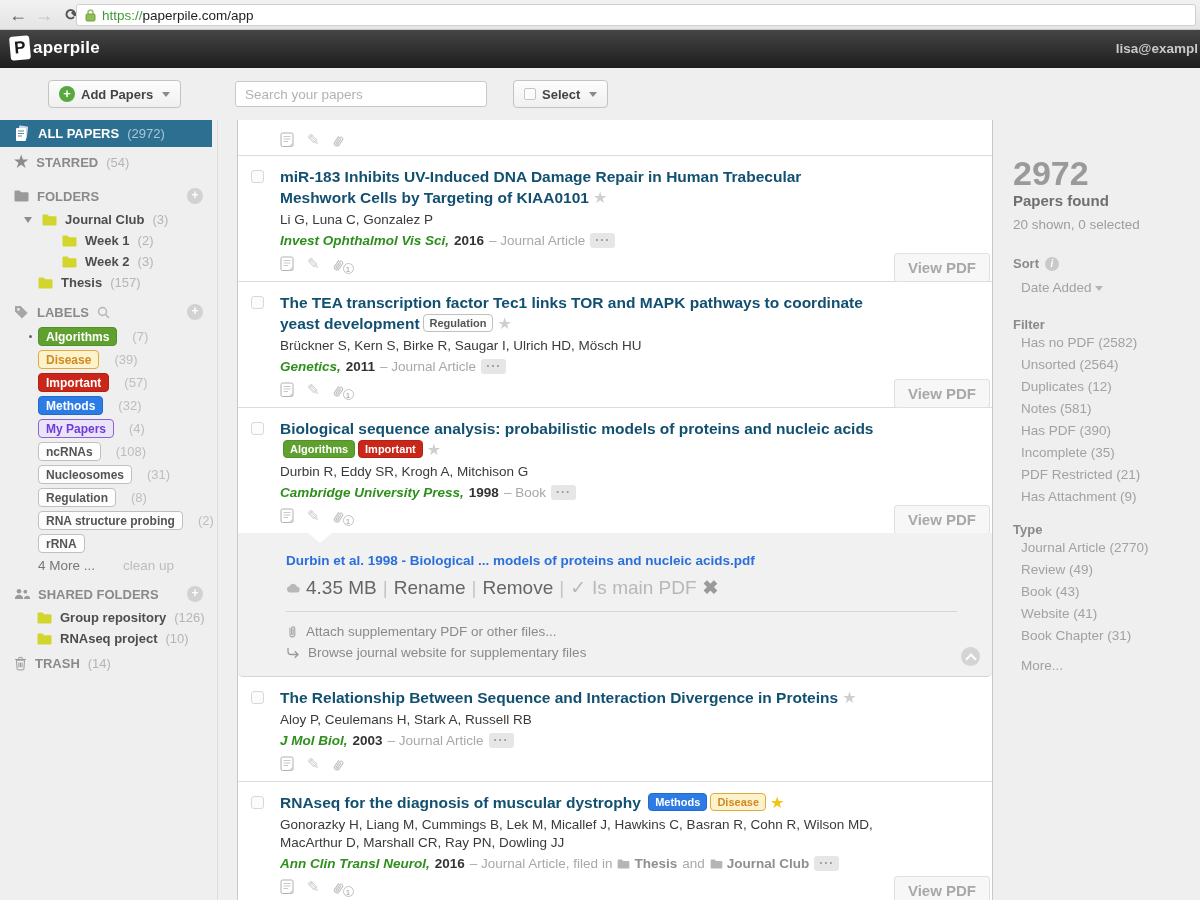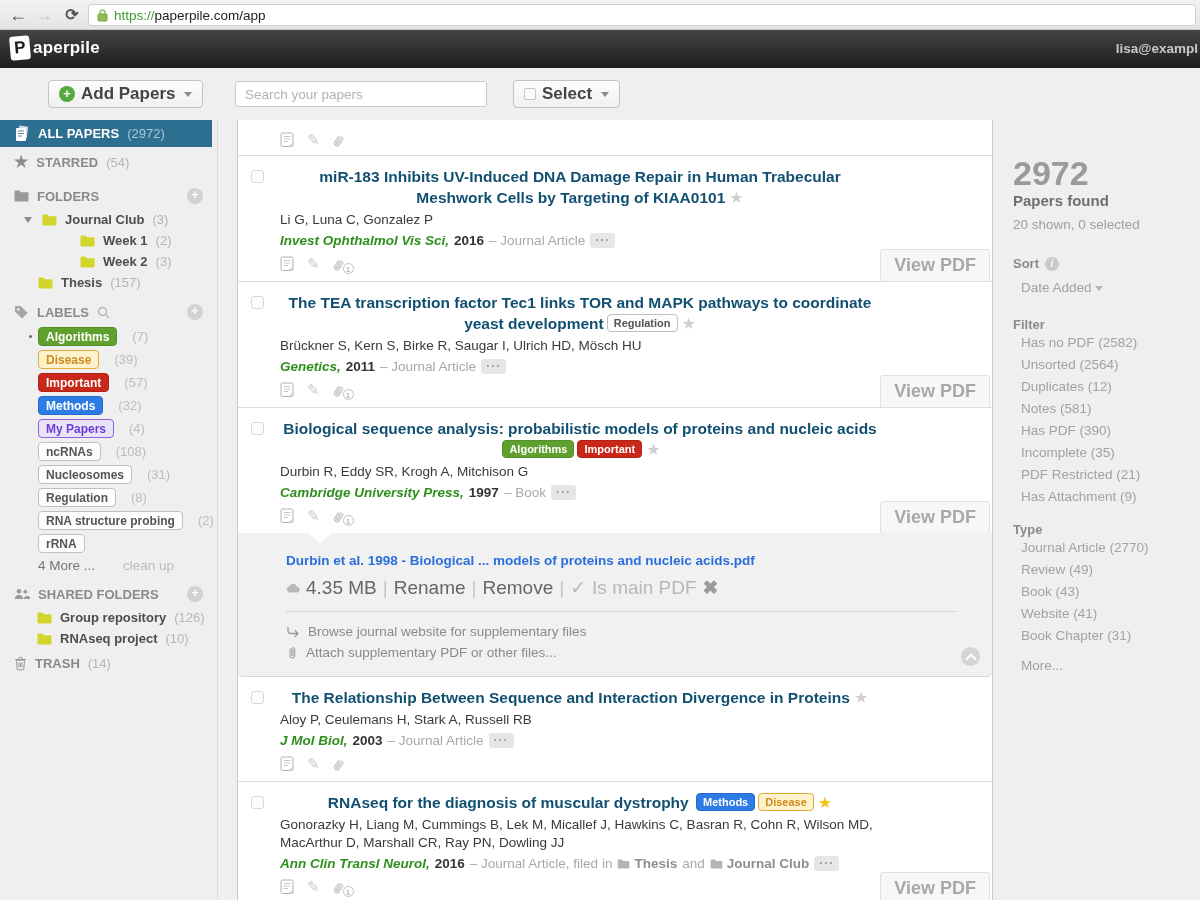--- a/index.html
+++ b/index.html
@@ -5,55 +5,55 @@
   * { margin:0; padding:0; box-sizing:border-box; }
   html,body { width:1200px; height:900px; overflow:hidden; font-family:"Liberation Sans",sans-serif; background:#efefef; }
 
   
   #browser-bar { position:absolute; left:0; top:0; width:1200px; height:30px; background:linear-gradient(#f2f2f2,#e4e4e4); border-bottom:1px solid #c9c9c9; }
   .nav-btn { position:absolute; top:2px; font-size:18px; font-weight:bold; color:#555; width:24px; text-align:center; line-height:26px; cursor:pointer; }
   .nav-back { left:6px; }
   .nav-fwd { left:32px; color:#c2c2c2; }
   .nav-refresh { left:60px; font-size:16px; }
   .nav-back::before{content:"\2190";} .nav-fwd::before{content:"\2192";} .nav-refresh::before{content:"\27F3";}
-  #url-bar { position:absolute; left:88px; top:4px; right:4px; height:22px; background:#fff; border:1px solid #cfcfcf; border-radius:3px; display:flex; align-items:center; padding:0 8px; gap:6px; }
+  #url-bar { position:absolute; left:76px; top:4px; right:4px; height:22px; background:#fff; border:1px solid #cfcfcf; border-radius:3px; display:flex; align-items:center; padding:0 8px; gap:6px; }
   #url-text { font-size:13.5px; color:#222; }
   #url-text .scheme { color:#3d9b35; }
 
   
   #app-header { position:absolute; left:0; top:30px; width:1200px; height:38px; background:linear-gradient(#454545,#1d1d1d); }
   #logo { position:absolute; left:10px; top:6px; display:flex; align-items:center; }
   #logo .pbox { display:inline-block; width:20px; height:24px; background:#fff; border-radius:3px; color:#1a1a1a; font-weight:bold; font-size:17px; text-align:center; line-height:24px; transform:rotate(-5deg); }
   #logo .ltext { color:#fff; font-weight:bold; font-size:17px; margin-left:3px; letter-spacing:0.2px; }
   #user-email { position:absolute; right:2px; top:11px; color:#c9c9c9; font-size:13.5px; font-weight:bold; white-space:nowrap; }
 
   
   #toolbar { position:absolute; left:0; top:68px; width:1200px; height:52px; background:#efefef; }
-  .tb-btn { position:absolute; top:12px; height:28px; background:linear-gradient(#fdfdfd,#f0f0f0); border:1px solid #c3c3c3; border-radius:4px; display:flex; align-items:center; gap:6px; padding:0 10px; font-size:17px; font-weight:bold; color:#444; cursor:pointer; }
+  .tb-btn { position:absolute; top:12px; height:28px; background:linear-gradient(#fdfdfd,#f0f0f0); border:1px solid #c3c3c3; border-radius:4px; display:flex; align-items:center; gap:6px; padding:0 10px; font-size:13px; font-weight:bold; color:#444; cursor:pointer; }
   #add-papers-btn { left:48px; }
   .plus-green { display:inline-block; width:16px; height:16px; border-radius:50%; background:#56a93f; color:#fff; font-weight:bold; text-align:center; line-height:15px; font-size:13px; }
   .plus-green::before{content:"+";}
   .caret-down { display:inline-block; width:0; height:0; border-left:4px solid transparent; border-right:4px solid transparent; border-top:5px solid #8a8a8a; margin-left:3px; }
   #search-input { position:absolute; left:235px; top:13px; width:252px; height:26px; border:1px solid #c9c9c9; border-radius:3px; padding:0 9px; font-size:13.5px; color:#333; font-family:"Liberation Sans",sans-serif; }
   #search-input::placeholder { color:#b2b2b2; }
   #select-btn { left:513px; }
   .mini-cb { display:inline-block; width:12px; height:12px; border:1px solid #c6c6c6; border-radius:2px; background:#fbfbfb; }
 
   
   #sidebar { position:absolute; left:0; top:120px; width:215px; height:780px; font-size:13px; }
   #sidebar-divider { position:absolute; left:217px; top:120px; width:1px; height:780px; background:#dcdcdc; }
   .sb-row { position:relative; display:flex; align-items:center; gap:8px; height:24px; padding-left:14px; color:#8a8a8a; font-weight:bold; cursor:pointer; }
   .sb-row .cnt { color:#b5b5b5; font-weight:normal; }
   .sb-selected { background:#2d6f91; height:27px; color:#fff; width:212px; }
   .sb-selected .cnt { color:#aac6d6; }
   .sb-head { margin-top:6px; height:26px; }
   .plus-circle { position:absolute; right:12px; top:50%; margin-top:-8px; width:16px; height:16px; border-radius:50%; background:#d2d2d2; color:#fff; font-weight:bold; text-align:center; line-height:15px; font-size:12px; }
   .plus-circle::before{content:"+";}
   .folder-row { color:#4d4d4d; height:21px; }
-  .ind1 { padding-left:38px; } .ind1t { padding-left:24px; } .ind2 { padding-left:80px;align-items:center; }
+  .ind1 { padding-left:38px; } .ind1t { padding-left:24px; } .ind2 { padding-left:62px;align-items:center; }
   .tri-exp { display:inline-block; width:0; height:0; border-left:4.5px solid transparent; border-right:4.5px solid transparent; border-top:6px solid #8d8d8d; margin-right:2px; }
   .label-row { height:23px; padding-left:38px; position:relative; font-weight:normal; }
   .label-row .cnt { color:#bdbdbd; margin-left:7px; font-size:13px; }
   .label-dot { position:absolute; left:29px; top:10px; width:3px; height:3px; border-radius:50%; background:#666; }
   .lbl { display:inline-block; font-size:12px; font-weight:bold; padding:1.5px 7px; border-radius:4px; border:1px solid transparent; line-height:14px; }
   .lbl-green { background:#60a02f; border-color:#539027; color:#fff; }
   .lbl-orange { background:#fcf3cd; border-color:#e3aa3a; color:#d08a1f; }
   .lbl-red { background:#c9271a; border-color:#b32015; color:#fff; }
   .lbl-blue { background:#2d7ce5; border-color:#2569cc; color:#fff; }
   .lbl-purple { background:#eae4f9; border-color:#8e60d8; color:#6f3bd8; }
@@ -61,36 +61,36 @@
   .more-labels { padding-left:38px; height:20px; display:flex; align-items:center; font-size:13.5px; color:#777; }
   .more-labels .cleanup { color:#bcbcbc; margin-left:28px; }
   .star-glyph::before { content:"\2605"; }
   .sb-star { color:#8c8c8c; font-size:16px; line-height:16px; }
 
   
   #main-list { position:absolute; left:237px; top:120px; width:756px; height:780px; background:#fff; border-left:1px solid #c8c8c8; border-right:1px solid #c8c8c8; overflow:hidden; }
   .item { position:relative; border-bottom:1px solid #dcdcdc; padding:10px 100px 8px 42px; }
   .item-stub { padding:4px 0 6px 42px; border-bottom:1px solid #dcdcdc; }
   .cb { position:absolute; left:13px; top:14px; width:13px; height:13px; border:1px solid #d8d8d8; border-radius:3px; background:#fcfcfc; }
-  .title { font-size:15.5px; font-weight:bold; color:#125071; line-height:21px; max-width:600px; cursor:pointer;text-align:center; }
+  .title { font-size:15.5px; font-weight:bold; color:#125071; line-height:21px; max-width:600px; cursor:pointer; }
   .title .star-gray { color:#cfcfcf; font-size:16px; font-weight:normal; margin-left:4px; }
   .title .star-yellow { color:#f2c40f; font-size:16px; font-weight:normal; margin-left:4px; }
   .title .lbl { font-size:11px; padding:1px 6px; vertical-align:2px; margin-left:3px; }
   .authors { font-size:13.5px; color:#3a3a3a; margin-top:3px; line-height:18px; max-width:640px; }
   .jline { font-size:13.5px; margin-top:4px; color:#a8a8a8; display:flex; align-items:center; gap:5px; flex-wrap:wrap; max-width:660px; }
   .jname { color:#2e8f1d; font-style:italic; font-weight:bold; }
   .jyear { color:#333; font-weight:bold; }
   .more-btn { display:inline-block; background:#e6e6e6; border-radius:3px; color:#999; font-weight:bold; font-size:12px; padding:0 5px; line-height:15px; letter-spacing:1px; cursor:pointer; }
   .filed-folder { display:inline-flex; align-items:center; gap:4px; color:#8f8f8f; font-weight:bold; }
   .icons-row { margin-top:7px; display:flex; align-items:center; gap:12px; height:18px; }
   .pencil { color:#c9c9c9; font-size:15px; line-height:14px; }
   .pencil::before{content:"\270E";}
   .clip-wrap { position:relative; display:inline-flex; }
   .clip-count { position:absolute; right:-9px; bottom:-2px; width:11px; height:11px; border:1px solid #c2c2c2; border-radius:50%; background:#fff; color:#9a9a9a; font-size:8px; text-align:center; line-height:11px; }
-  .view-pdf { position:absolute; right:2px; bottom:-1px; background:#f7f7f7; border:1px solid #e0e0e0; border-radius:3px; color:#a8a8a8; font-weight:bold; font-size:18px; padding:5px 13px; font-family:"Liberation Sans",sans-serif; cursor:pointer; }
+  .view-pdf { position:absolute; right:2px; bottom:-1px; background:#f7f7f7; border:1px solid #e0e0e0; border-radius:3px; color:#a8a8a8; font-weight:bold; font-size:15px; padding:5px 13px; font-family:"Liberation Sans",sans-serif; cursor:pointer; }
 
   
   #attach-panel { position:relative; background:#f1f1f1; border-bottom:1px solid #d4d4d4; border-radius:0 0 5px 5px; padding:20px 35px 16px 48px; }
   #attach-panel::before { content:""; position:absolute; left:70px; top:0; width:0; height:0; border-left:12px solid transparent; border-right:12px solid transparent; border-top:10px solid #fff; }
   .pdf-link { color:#2a6fdb; font-weight:bold; font-size:13.5px; cursor:pointer; }
   .pdf-meta { margin-top:8px; display:flex; align-items:center; gap:6px; font-size:19px; color:#666; }
   .pdf-meta .sep { color:#c5c5c5; }
   .pdf-meta .muted { color:#b8b8b8; }
   .pdf-meta .check { color:#b8b8b8; }
   .pdf-meta .xmark { color:#9a9a9a; font-weight:bold; }
@@ -371,21 +371,21 @@
     </div>
     <button class="view-pdf">View PDF</button>
   </div>
 
   <div class="item" style="border-bottom:none;">
     <span class="cb"></span>
     <div class="title"><span>Biological sequence analysis: probabilistic models of proteins and nucleic acids</span> <span class="lbl lbl-green">Algorithms</span><span class="lbl lbl-red">Important</span><span class="star-glyph star-gray"></span></div>
     <div class="authors">Durbin R, Eddy SR, Krogh A, Mitchison G</div>
     <div class="jline">
       <span class="jname">Cambridge University Press,</span>
-      <span class="jyear">1997</span>
+      <span class="jyear">1998</span>
       <span>– Book</span>
       <span class="more-btn">···</span>
     </div>
     <div class="icons-row">
       <svg width="15" height="16" viewBox="0 0 15 16">
           <rect x="1" y="1" width="12" height="13.5" rx="1.5" fill="#fff" stroke="#b0b0b0"></rect>
           <path d="M3.5 4.5 h7 M3.5 7 h7 M3.5 9.5 h4.5" stroke="#c9c9c9"></path>
           <path d="M8.6 14.5 l4.4 -4 v2.5 a1.5 1.5 0 0 1 -1.5 1.5 z" fill="#cfcfcf"></path>
         </svg>
       <span class="pencil"></span>
@@ -410,30 +410,30 @@
       <span>Rename</span>
       <span class="sep">|</span>
       <span>Remove</span>
       <span class="sep">|</span>
       <span class="check">✓</span>
       <span class="muted">Is main PDF</span>
       <span class="xmark">✖</span>
     </div>
     <hr class="panel-hr">
     <div class="supp-row">
+      <svg width="12" height="15" viewBox="0 0 12 14">
+          <path d="M4 3.5 v6.5 a2.4 2.4 0 0 0 4.8 0 V4 a1.6 1.6 0 0 0 -3.2 0 V9.5 a0.8 0.8 0 0 0 1.6 0 V4.5" fill="none" stroke="#a5a5a5" stroke-width="1.1" stroke-linecap="round"></path>
+        </svg>
+      <span>Attach supplementary PDF or other files...</span>
+    </div>
+    <div class="supp-row">
       <svg width="14" height="12" viewBox="0 0 14 12">
           <path d="M2 1 v3.5 a3 3 0 0 0 3 3 h6.5 M8.8 4.3 L12 7.5 l-3.2 3.2" fill="none" stroke="#9a9a9a" stroke-width="1.3"></path>
         </svg>
       <span>Browse journal website for supplementary files</span>
-    </div>
-    <div class="supp-row">
-      <svg width="12" height="15" viewBox="0 0 12 14">
-          <path d="M4 3.5 v6.5 a2.4 2.4 0 0 0 4.8 0 V4 a1.6 1.6 0 0 0 -3.2 0 V9.5 a0.8 0.8 0 0 0 1.6 0 V4.5" fill="none" stroke="#a5a5a5" stroke-width="1.1" stroke-linecap="round"></path>
-        </svg>
-      <span>Attach supplementary PDF or other files...</span>
     </div>
     <span class="collapse-circle"></span>
   </div>
 
   <div class="item">
     <span class="cb"></span>
     <div class="title"><span>The Relationship Between Sequence and Interaction Divergence in Proteins</span><span class="star-glyph star-gray"></span></div>
     <div class="authors">Aloy P, Ceulemans H, Stark A, Russell RB</div>
     <div class="jline">
       <span class="jname">J Mol Biol,</span>

